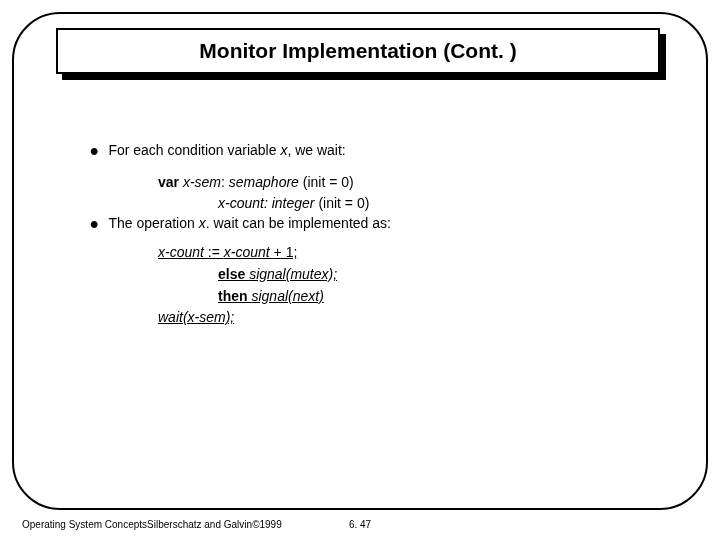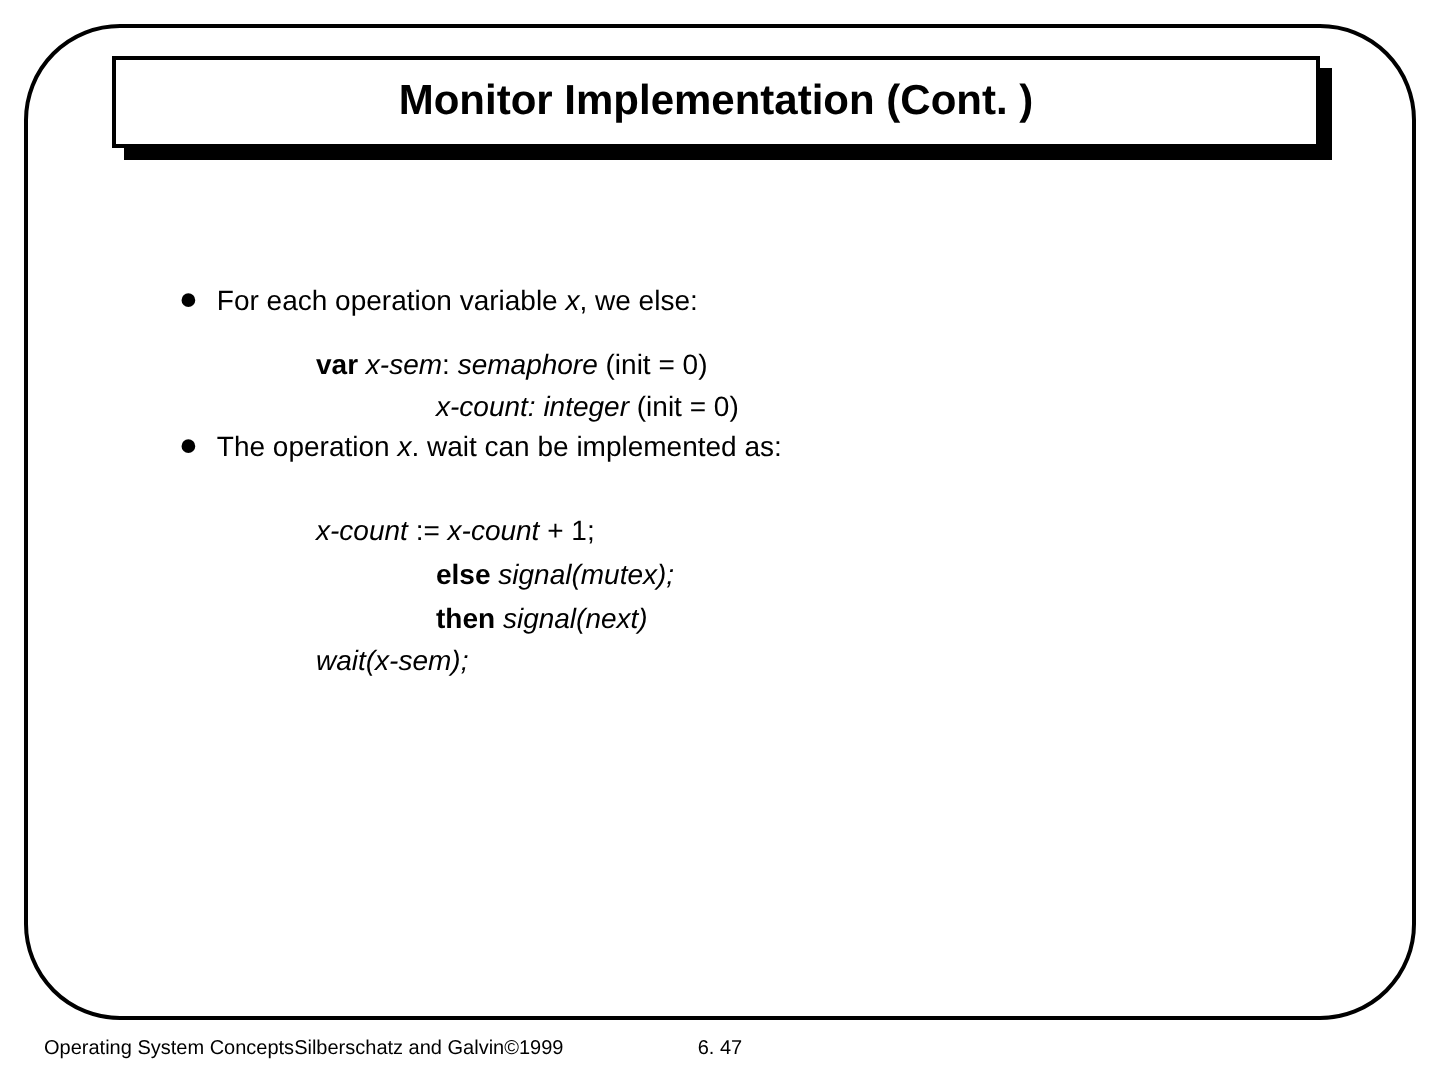--- a/index.html
+++ b/index.html
@@ -60,24 +60,25 @@
     font-size: 24px;
     line-height: 14px;
     margin-right: 10px;
     position: relative;
     top: 4px;
     font-weight: bold;
   }
   .indent1 { padding-left: 68px; margin-top: 12px; }
   .indent2 { padding-left: 128px; }
   .code-block {
-    margin-top: 22px;
+    margin-top: 9px;
     padding-left: 68px;
     font-size: 14px;
     line-height: 1.55;
+    text-decoration: underline;
   }
   .code-indent { padding-left: 60px; }
   .footer {
     position: absolute;
     bottom: 10px;
     left: 0;
     right: 0;
     display: flex;
     justify-content: flex-start;
     align-items: flex-end;
@@ -102,21 +103,21 @@
 <div class="title-box-shadow"></div>
 <div class="title-box">
   <span>Monitor Implementation (Cont. )</span>
 </div>
 
 <div class="content">
 
   <div class="bullet-row">
     <span class="bullet-dot">•</span>
     <span>
-      <span>For each operation variable </span><span class="it">x</span><span>, we  else:</span>
+      <span>For each condition variable </span><span class="it">x</span><span>, we  wait:</span>
     </span>
   </div>
 
   <div class="indent1">
     <span class="bd">var </span><span class="it">x-sem</span><span>: </span><span class="it">semaphore </span><span>(init = 0)</span>
   </div>
 
   <div class="indent2">
     <span class="it">x-count: integer </span><span>(init = 0)</span>
   </div>

